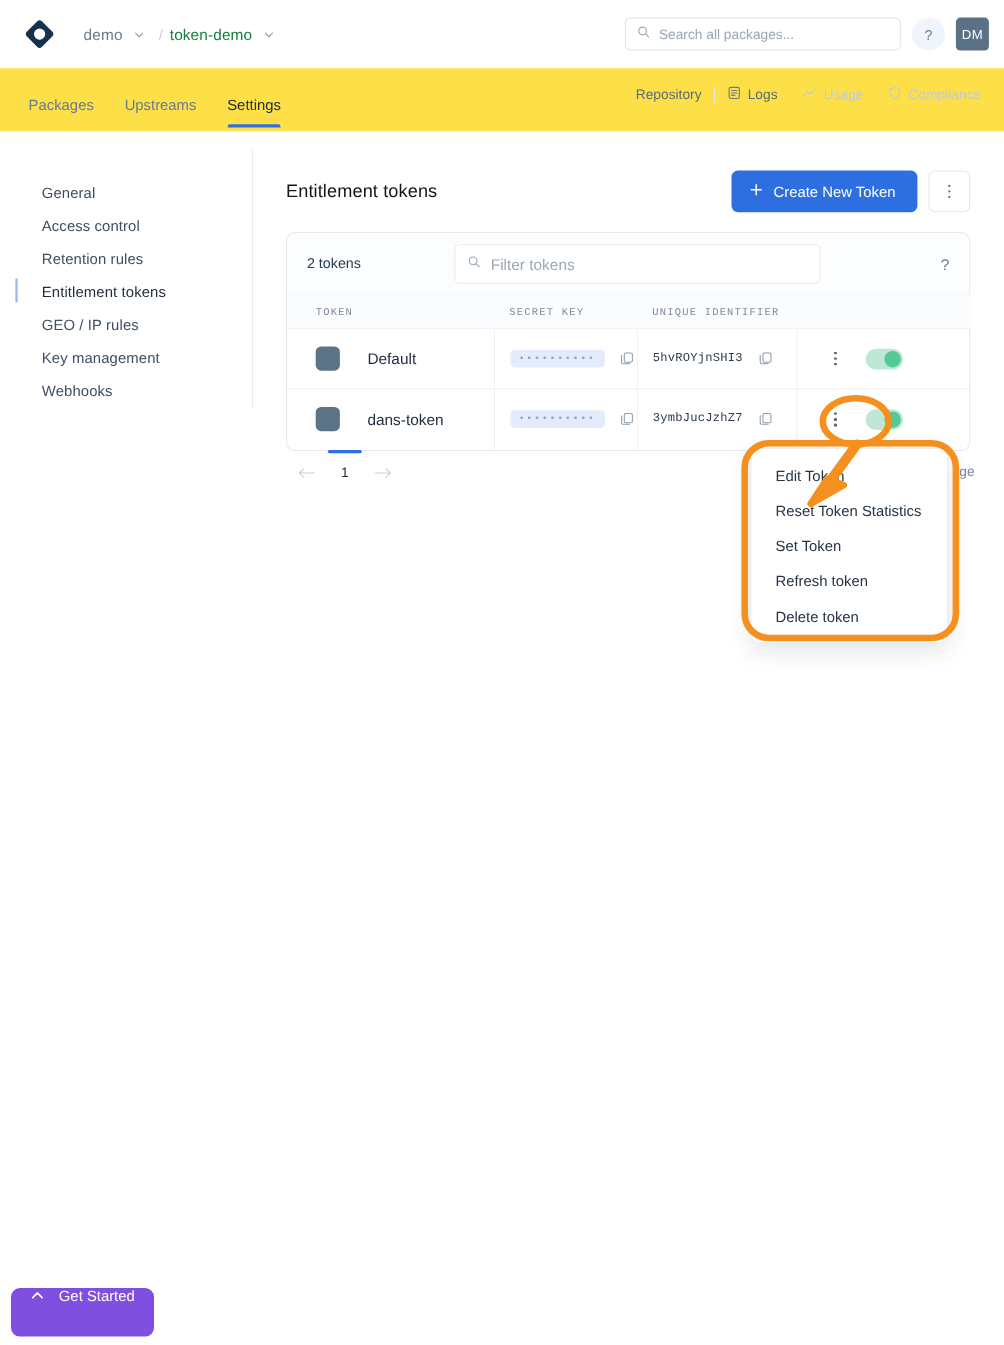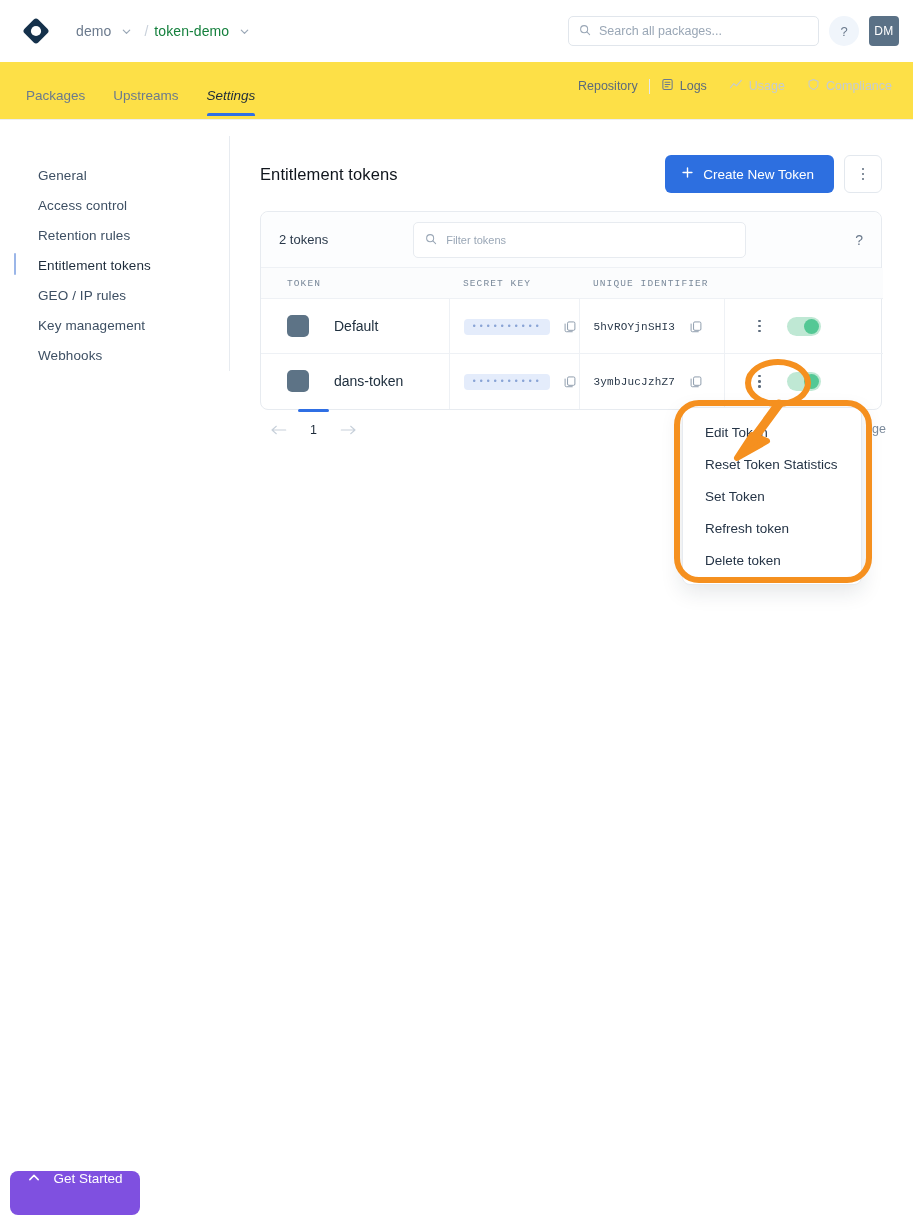--- a/index.html
+++ b/index.html
@@ -42,21 +42,21 @@
 
   
   .subnav {
     position:absolute; left:0; top:62px; width:913px; height:58px;
     background:#fde047; border-bottom:1px solid #ebeef2;
   }
   .subnav-left { position:absolute; left:12px; top:10px; display:flex; align-items:flex-end; height:44px; }
   .nav-tab {
     font-size:13.5px; color:#6b7a8d; padding:0 14px 14px 14px; position:relative; line-height:1;
   }
-  .nav-tab.active { color:#1d2b3a;font-style:italic; }
+  .nav-tab.active { color:#1d2b3a; }
   .nav-tab.active:after {
     content:""; position:absolute; left:14px; right:14px; bottom:0;
     height:3px; background:#2f6fe4; border-radius:2px 2px 0 0;
   }
   .subnav-right { position:absolute; right:10px; top:78px; display:flex; align-items:center; gap:0; }
   .rnav { font-size:12.5px; color:#8a98a8; display:flex; align-items:center; gap:6px; padding:0 11px; }
   .rnav.dark { color:#5c6b7c; }
   .rnav.muted { color:#c3cbd4; }
   .rnav-div { width:1px; height:15px; background:#e3e8ee; }
 
@@ -96,21 +96,21 @@
   }
   .card-head {
     height:56px; display:flex; align-items:center; padding:0 18px;
     border-bottom:1px solid #eef1f5; background:#fcfdfe; border-radius:8px 8px 0 0;
   }
   .count { font-size:13px; color:#2b3a4b; }
   .filter-box {
     margin-left:85px; width:333px; height:36px; border:1px solid #e7ebf0;
     border-radius:5px; display:flex; align-items:center; gap:9px; padding:0 11px; background:#fff;
   }
-  .filter-box .ph { font-size:11px; color:#9aa7b6; }
+  .filter-box .ph { font-size:14px; color:#9aa7b6; }
   .card-help { margin-left:auto; font-size:14px; color:#6b7a8d; cursor:pointer; }
 
   table.tok { width:100%; border-collapse:collapse; table-layout:fixed; }
   table.tok th {
     text-align:left; font-family:"Liberation Mono", monospace; font-size:9.5px;
     letter-spacing:1.1px; color:#7b8a9b; font-weight:400;
     padding:10px 0 9px 0; background:#fbfcfd; border-bottom:1px solid #eef1f5;
   }
   table.tok th.c1 { padding-left:26px; width:188px; }
   table.tok th.c2 { padding-left:14px; width:130px; }

